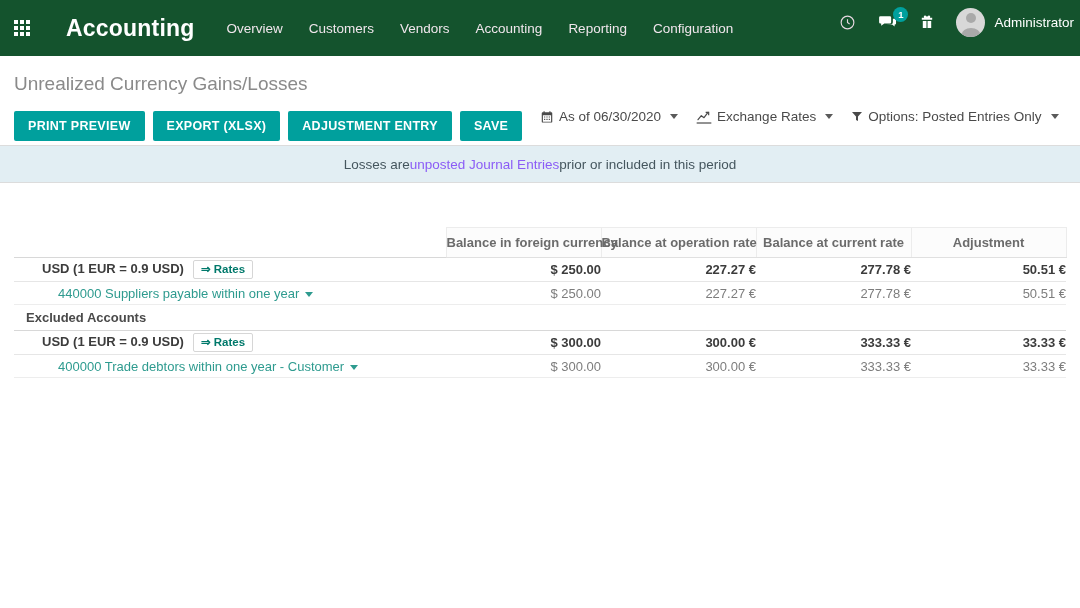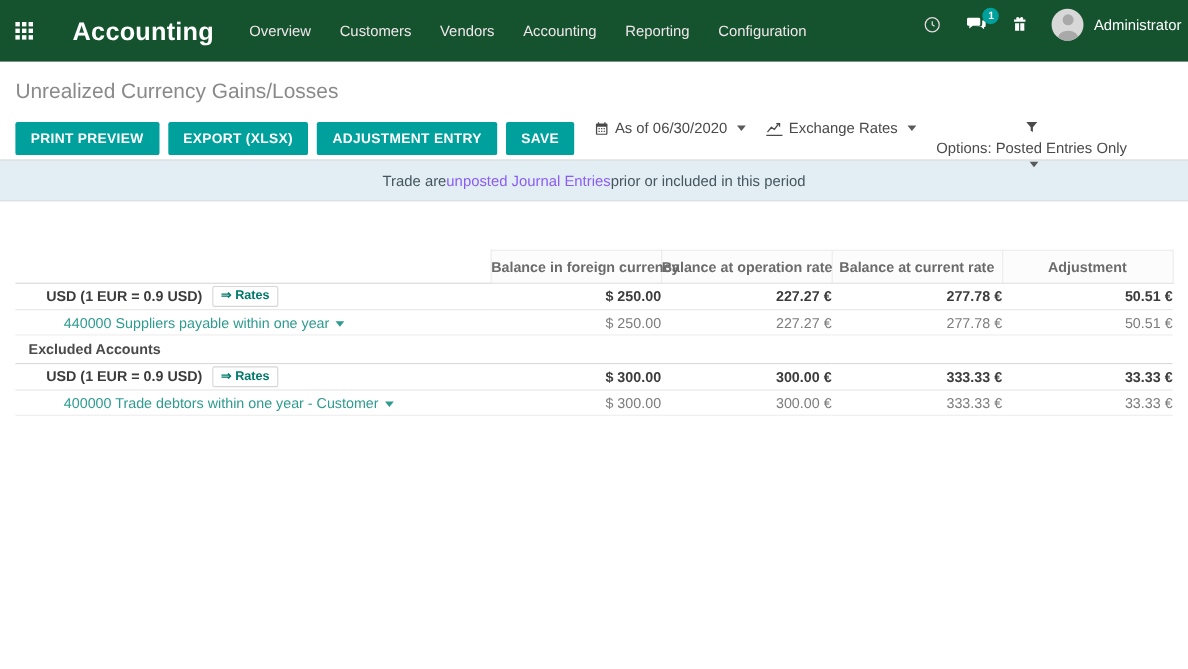--- a/index.html
+++ b/index.html
@@ -129,32 +129,32 @@
     margin-right: 8px;
     cursor: pointer;
     border-radius: 2px;
     line-height: 1;
   }
   .filters {
     position: absolute;
     left: 540px;
     top: 14px;
     display: flex;
-    align-items: flex-start;
+    align-items: flex-end;
     font-size: 13.5px;
     color: #4a4a4a;
     gap: 0;
   }
   .filter-item {
     display: flex; align-items: center; gap: 5px;
     cursor: pointer;
     white-space: nowrap;
     margin-right: 18px;
   }
-  .filter-item:last-child { margin-right: 0; flex-direction: column; }
+  .filter-item:last-child { margin-right: 0; }
   .filter-item .lbl { color: #4a4a4a; }
   .caret {
     width: 0; height: 0;
     border-left: 4px solid transparent;
     border-right: 4px solid transparent;
     border-top: 5px solid #5a5a5a;
     margin-left: 4px;
   }
   .fi-icon { display: flex; align-items: center; color: #4a4a4a; }
 
@@ -350,21 +350,21 @@
           <path d="M2 3h20l-8 9.2V21l-4-2.2v-6.6z"></path>
         </svg>
       </span>
       <span class="lbl">Options: Posted Entries Only</span>
       <span class="caret"></span>
     </div>
   </div>
 </div>
 
 <div class="banner">
-  <span>Trade are </span>
+  <span>Losses are </span>
     <b>unposted Journal Entries</b>
     <span> prior or included in this period</span>
 </div>
 
 <div class="report">
   <table class="rt">
     <colgroup>
       <col class="c-name">
         <col class="c-num">
         <col class="c-num">

